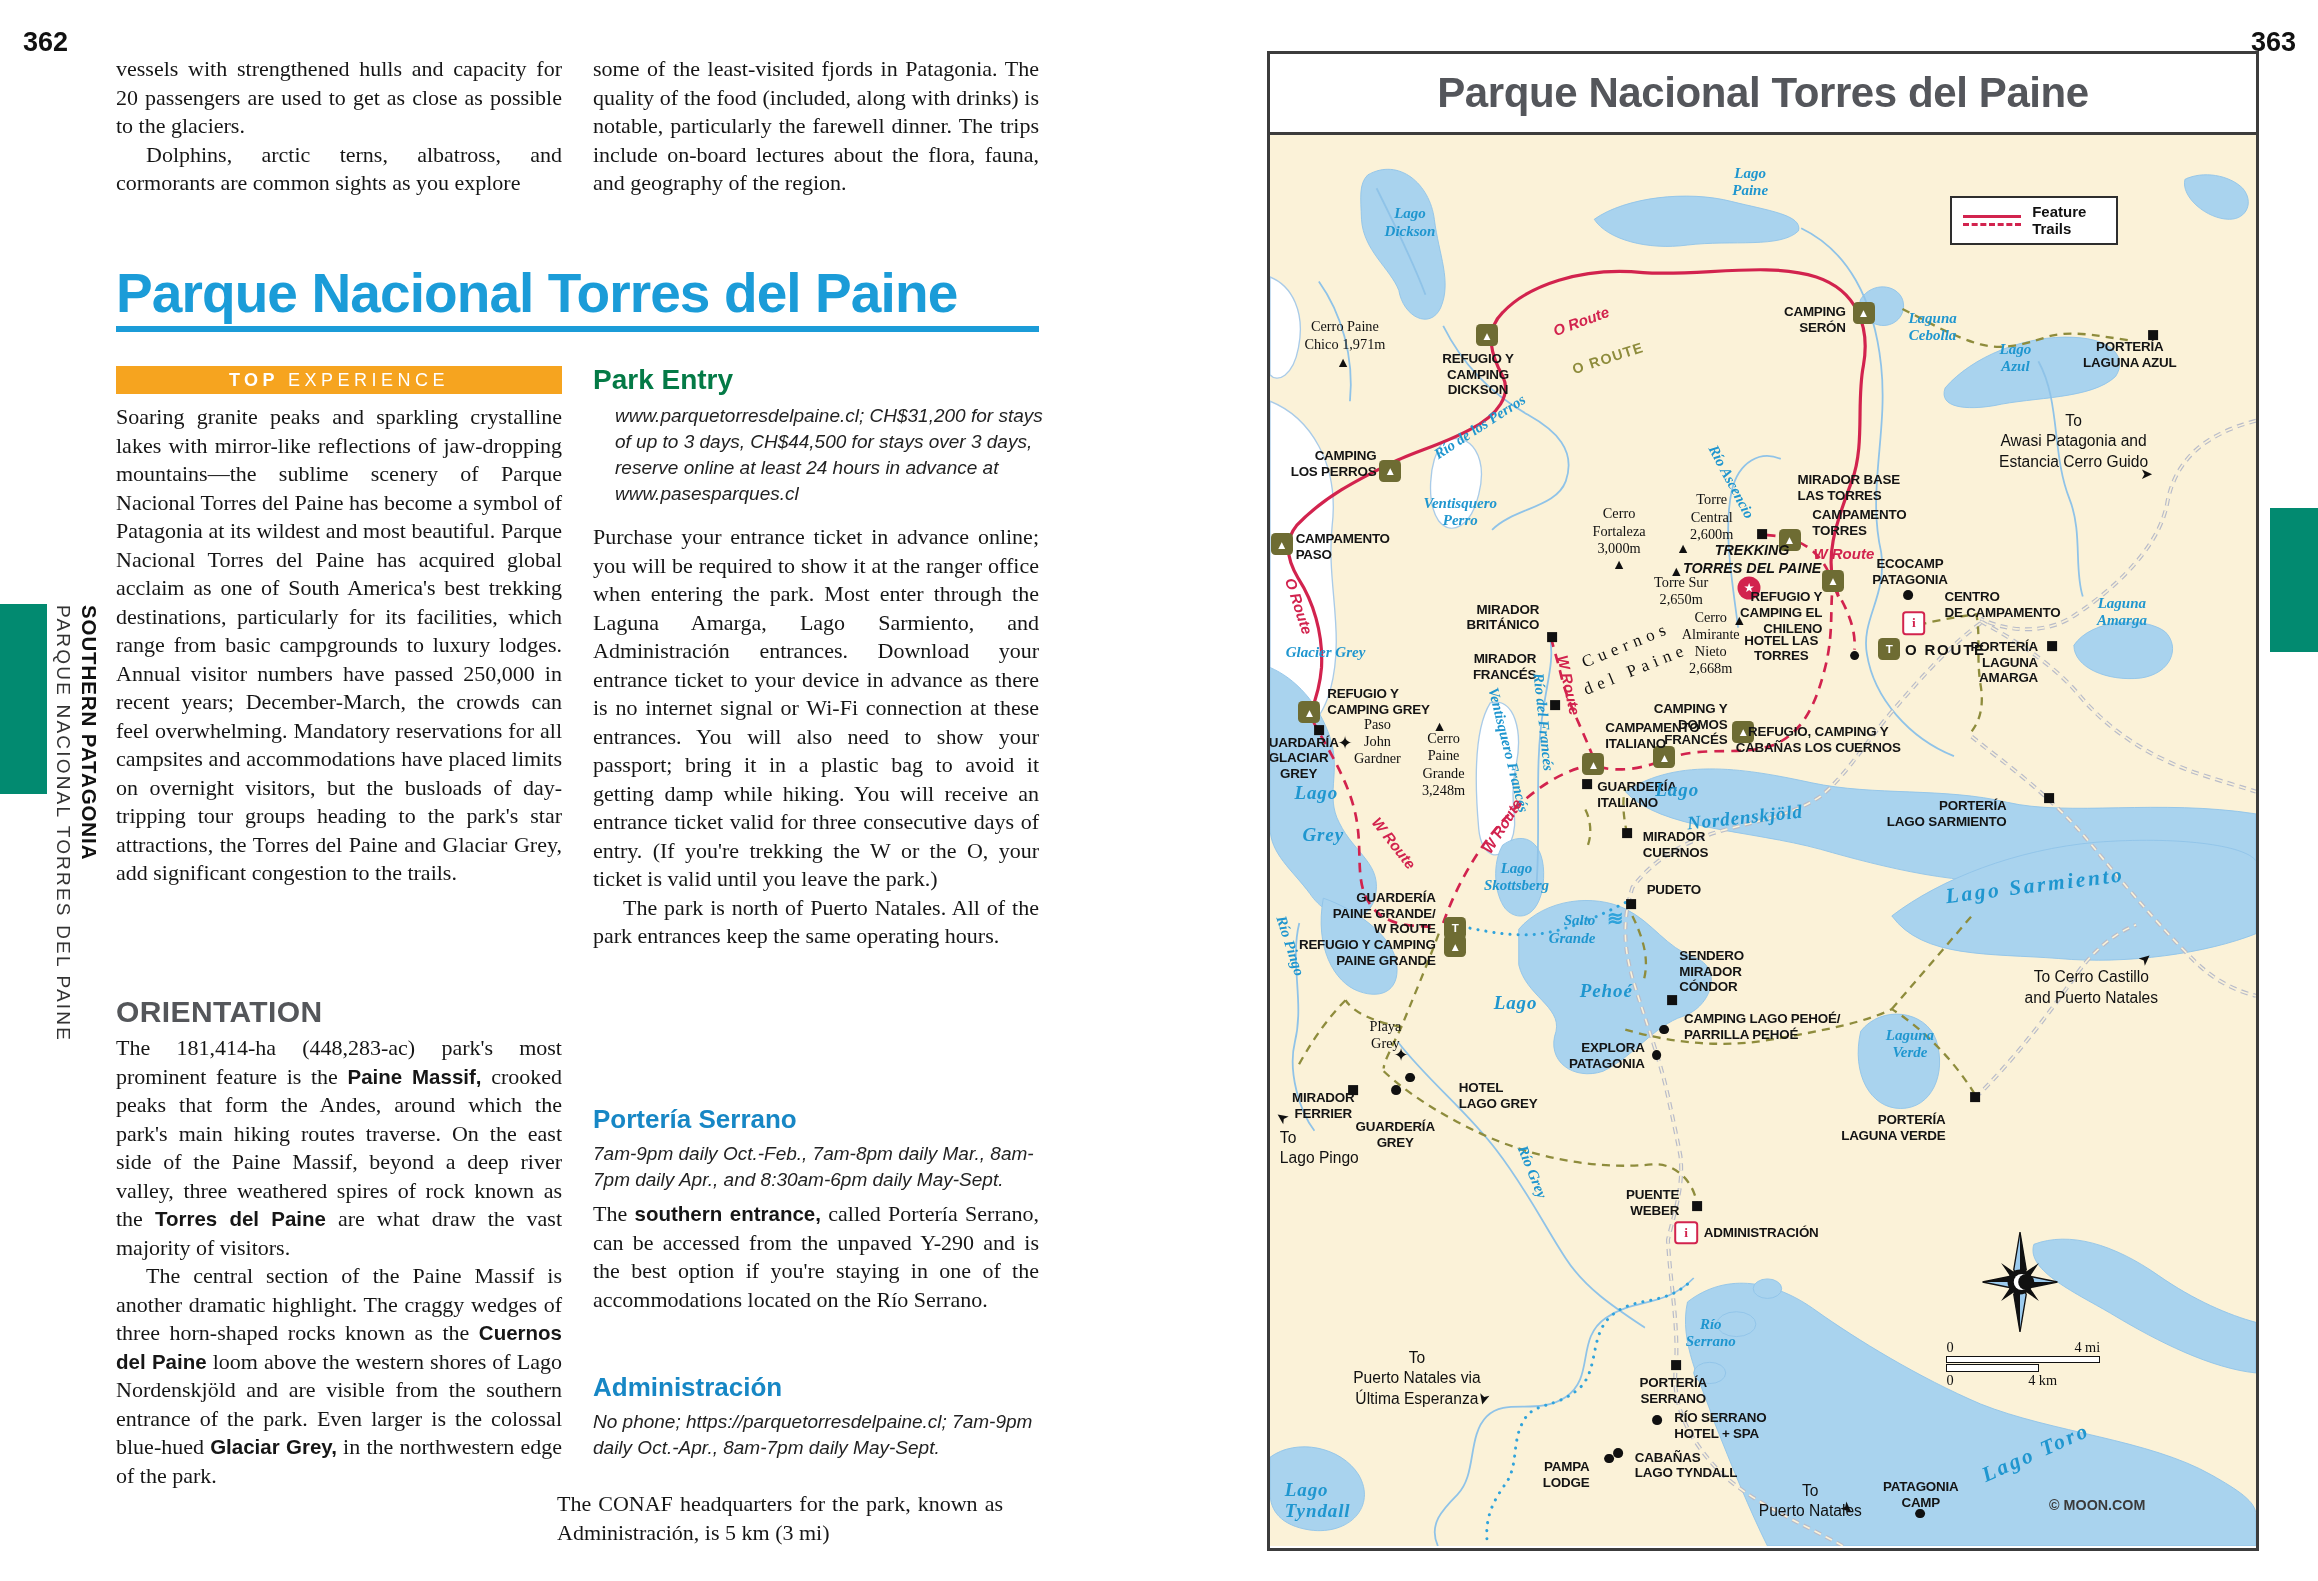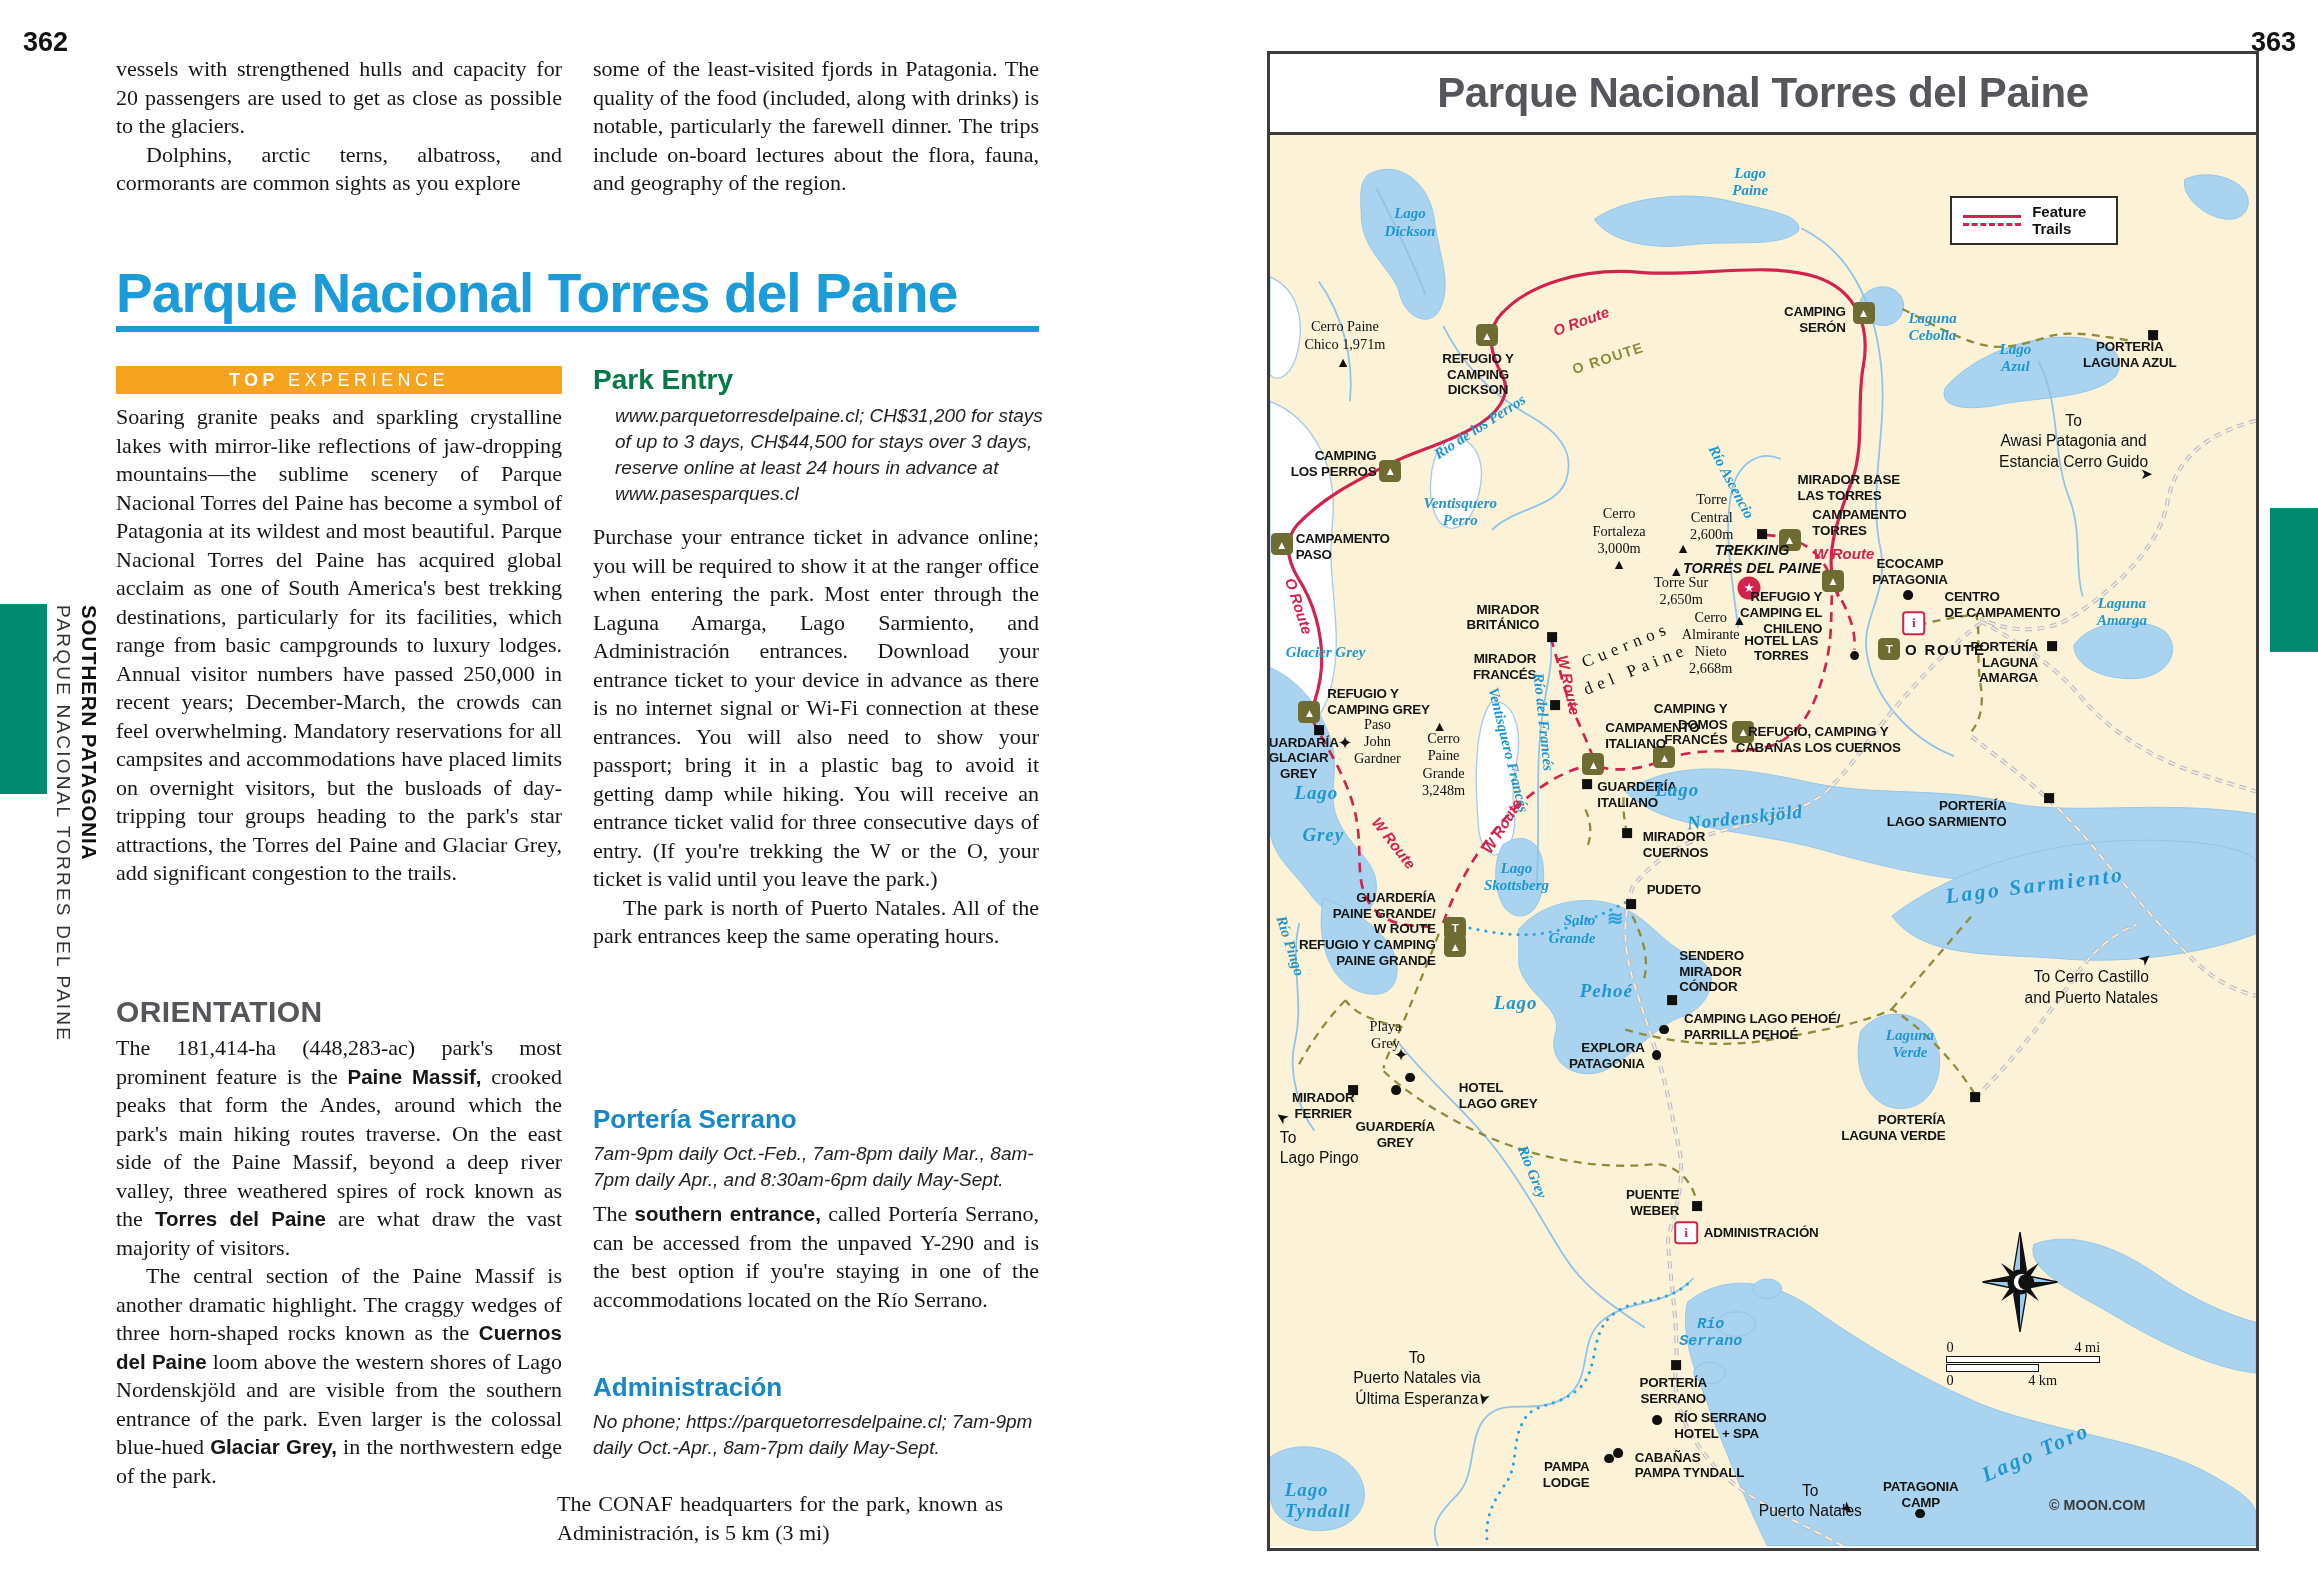--- a/index.html
+++ b/index.html
@@ -459,28 +459,28 @@
           <div class="ml fac" style="left: 15.5%; top: 68.1%; text-align: left; transform: translate(0px, -50%); margin-left: 36px;">HOTEL
 LAGO GREY</div>
           <div class="ml fac" style="left: 12.7%; top: 70.9%; transform: translate(-50%, -50%);">GUARDERÍA
 GREY</div>
           <div class="ml dir" style="left: 1%; top: 71.8%; text-align: left; transform: translate(0px, -50%);">To
 Lago Pingo</div>
           <div class="ml water" style="left: 26.6%; top: 73.5%; transform: translate(-50%, -50%) rotate(68deg);">Río Grey</div>
           <div class="ml fac" style="left: 41.5%; top: 75.7%; text-align: right; transform: translate(-100%, -50%);">PUENTE
 WEBER</div>
           <div class="ml fac" style="left: 44%; top: 77.8%; text-align: left; transform: translate(0px, -50%);">ADMINISTRACIÓN</div>
-          <div class="ml water" style="left: 44.7%; top: 84.9%; transform: translate(-50%, -50%); font-family: Liberation Mono, monospace;">Río
+          <div class="ml water" style="left: 44.7%; top: 84.9%; transform: translate(-50%, -50%);">Río
 Serrano</div>
           <div class="ml fac" style="left: 40.9%; top: 89%; transform: translate(-50%, -50%);">PORTERÍA
 SERRANO</div>
           <div class="ml fac" style="left: 41%; top: 91.5%; text-align: left; transform: translate(0px, -50%);">RÍO SERRANO
 HOTEL + SPA</div>
           <div class="ml fac" style="left: 37%; top: 94.3%; text-align: left; transform: translate(0px, -50%);">CABAÑAS
-PAMPA TYNDALL</div>
+LAGO TYNDALL</div>
           <div class="ml fac" style="left: 32.4%; top: 95%; text-align: right; transform: translate(-100%, -50%);">PAMPA
 LODGE</div>
           <div class="ml dir" style="left: 14.9%; top: 88.1%; transform: translate(-50%, -50%);">To
 Puerto Natales via
 Última Esperanza</div>
           <div class="ml water-lg" style="left: 1.5%; top: 96.8%; text-align: left; transform: translate(0px, -50%);">Lago
 Tyndall</div>
           <div class="ml water-xl" style="left: 77.7%; top: 93.4%; transform: translate(-50%, -50%) rotate(-24deg);">Lago  Toro</div>
           <div class="ml fac" style="left: 66%; top: 96.4%; transform: translate(-50%, -50%);">PATAGONIA
 CAMP</div>

